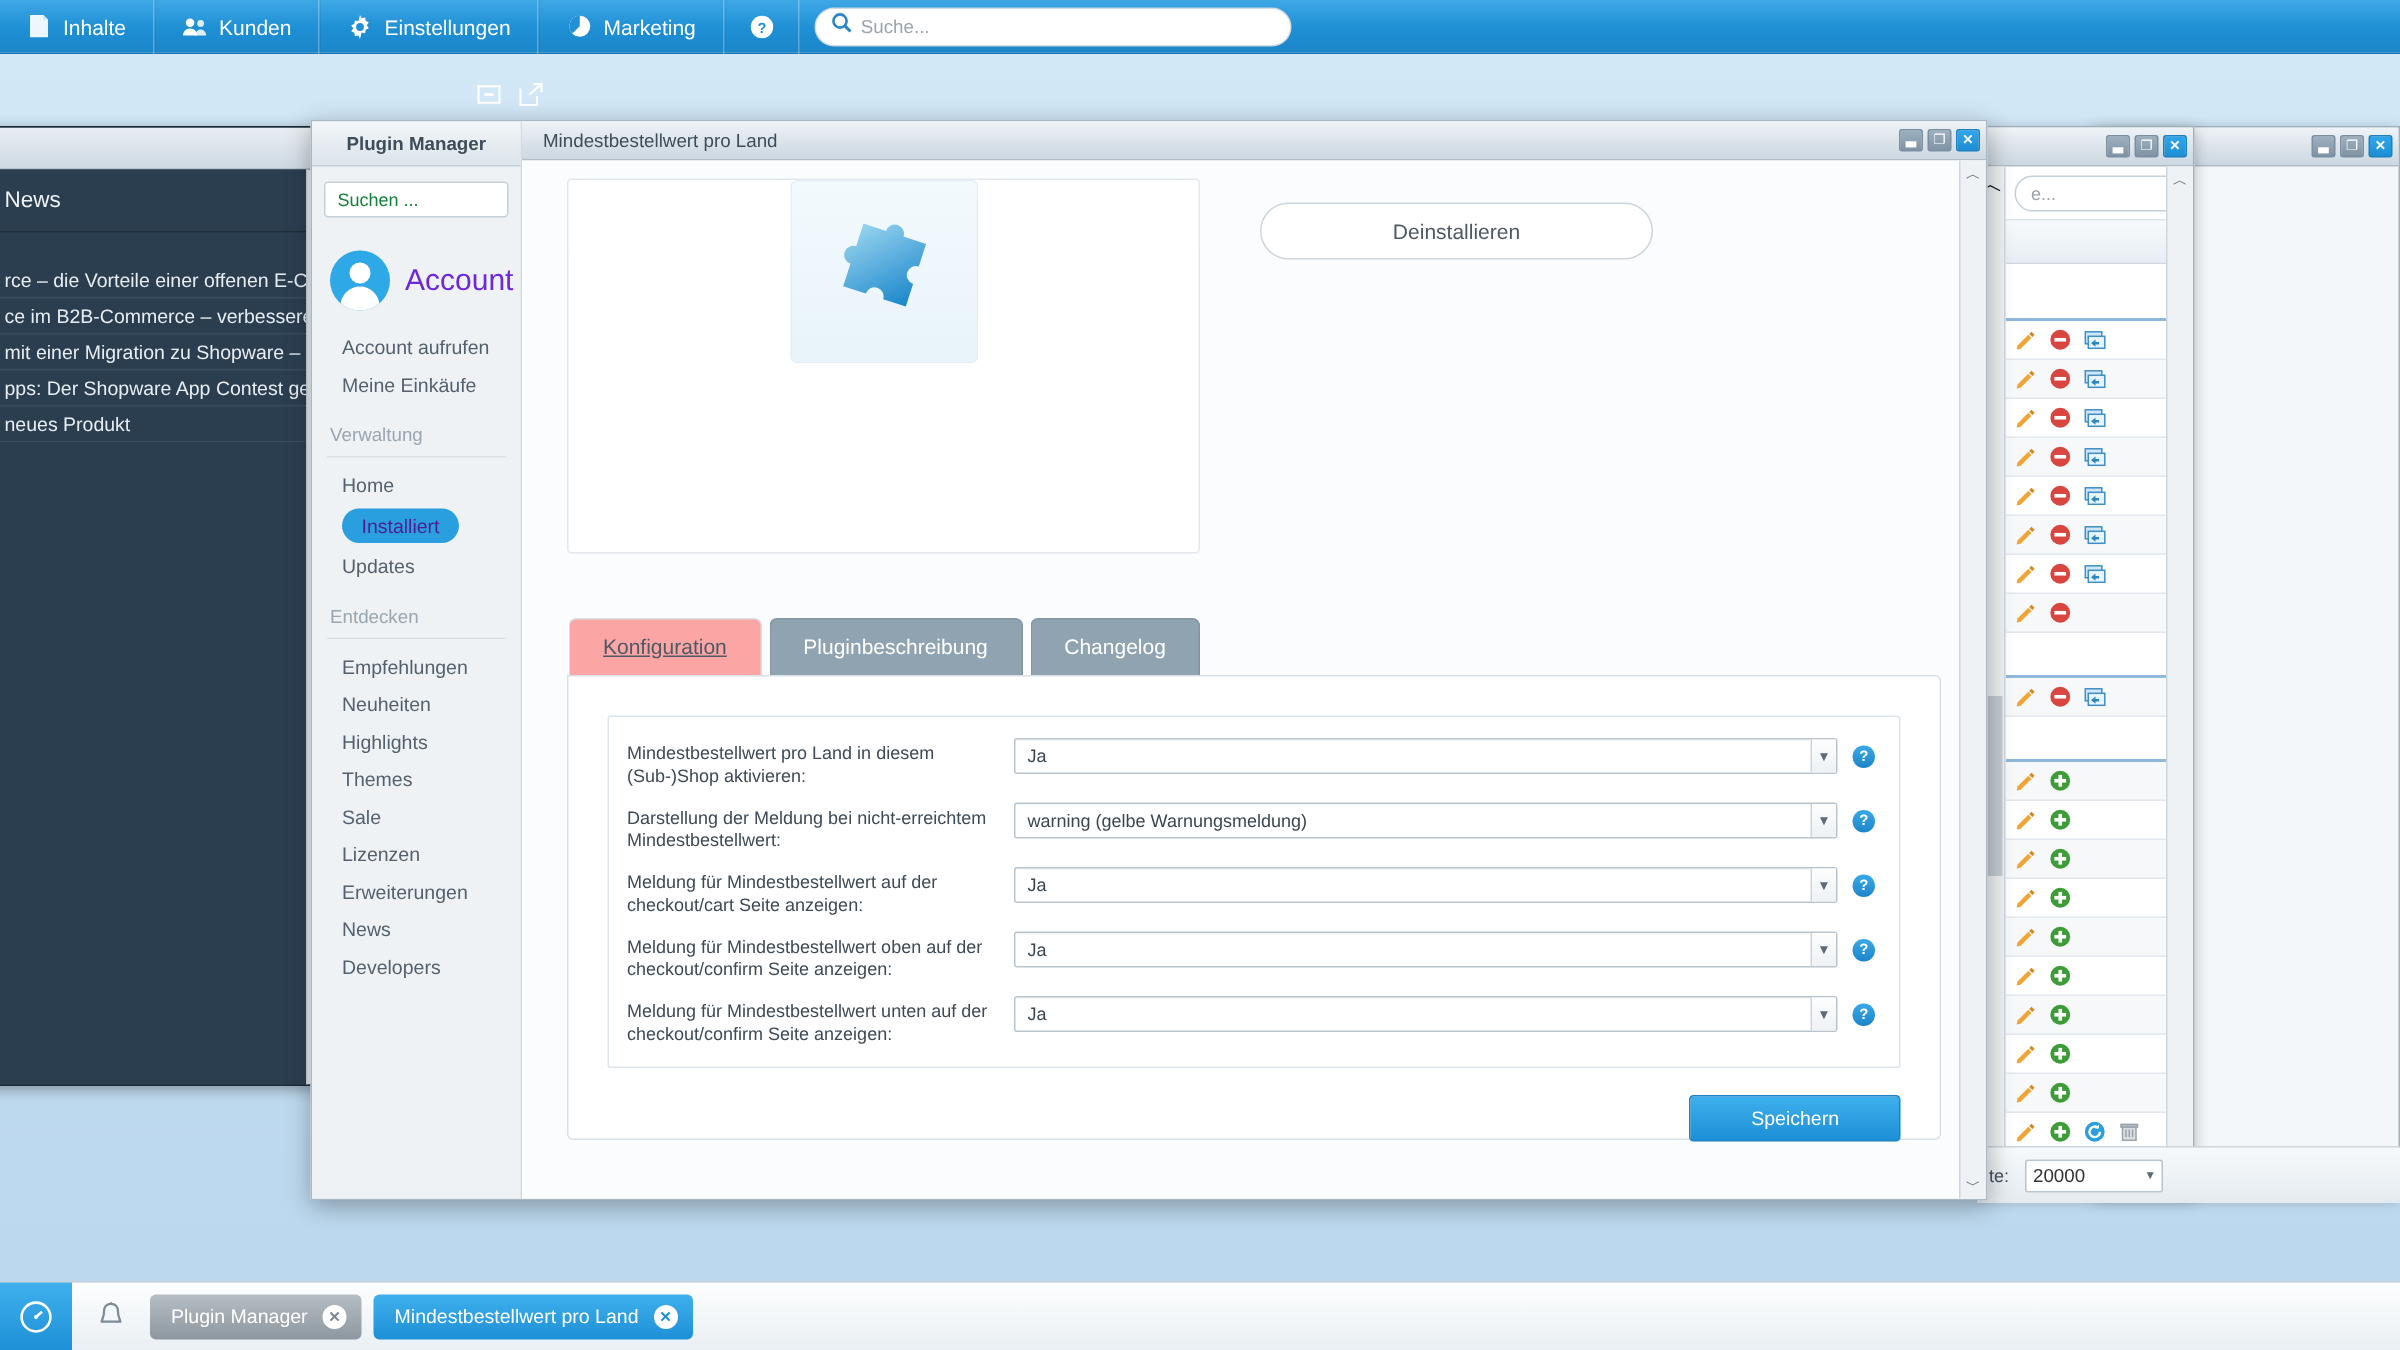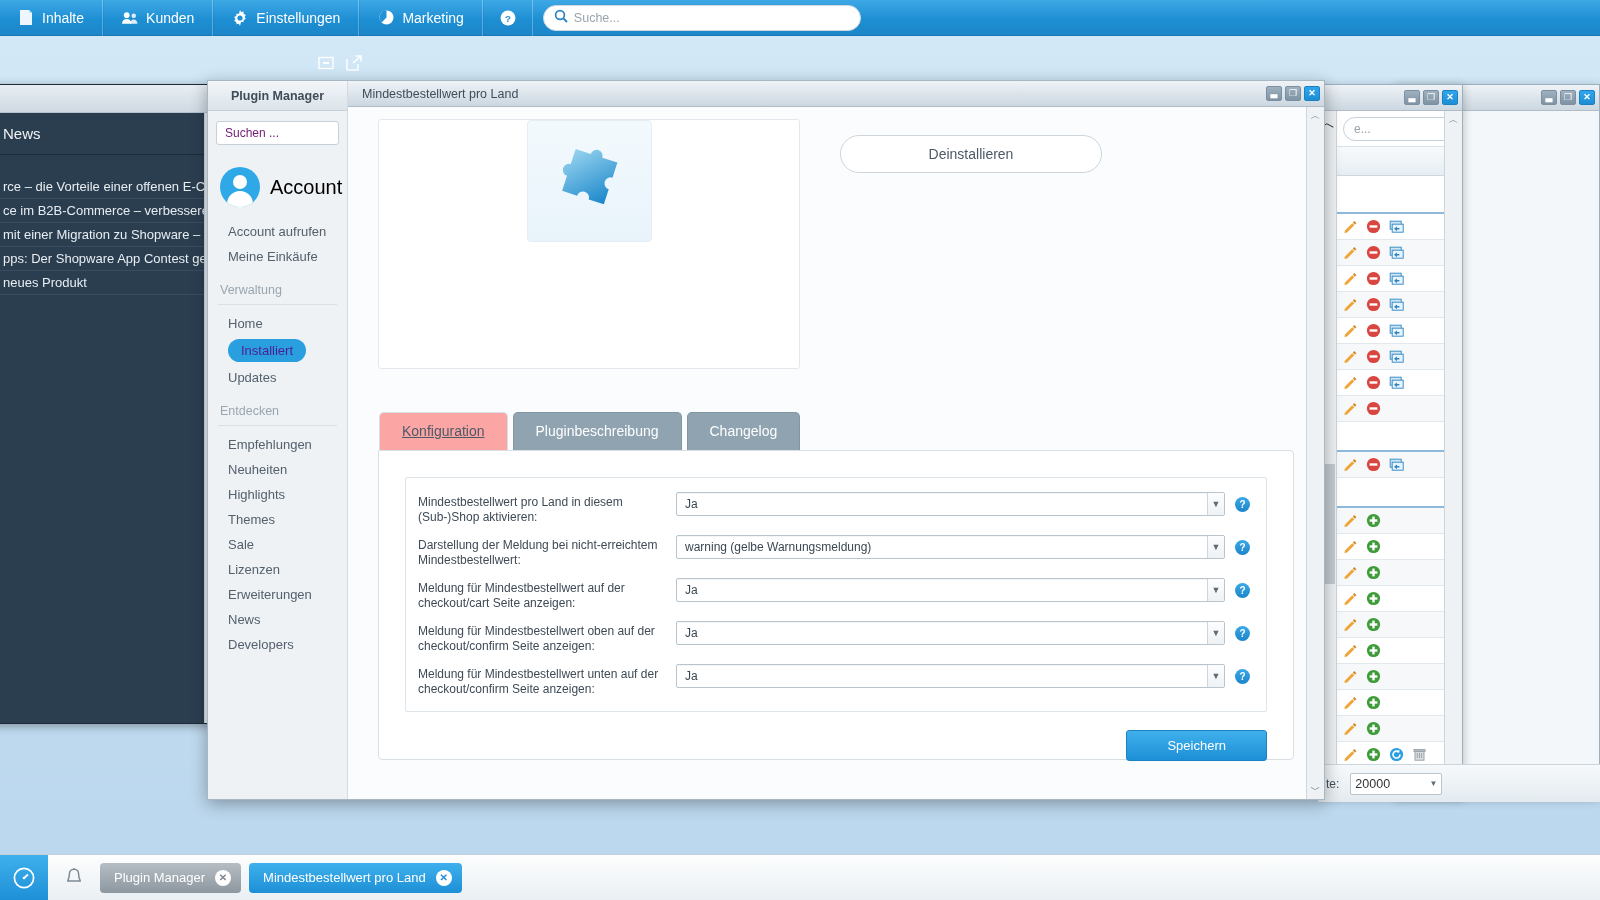--- a/index.html
+++ b/index.html
@@ -176,34 +176,34 @@
   .pm-side-title {
     height: 30px; background: linear-gradient(180deg,#f2f6f9,#dbe4ea);
     border-bottom: 1px solid #c4cfd8;
     display:flex; align-items:center; justify-content:center;
     font-size: 12.5px; font-weight: bold; color: #3f4d59;
   }
   .pm-side-search {
     margin: 10px 8px 0 8px; height: 24px;
     border: 1px solid #c6d0d8; background:#fff; border-radius: 3px;
     display:flex; align-items:center; padding: 0 8px;
-    font-size: 12px; color: #701a75;
+    font-size: 12px; color: #15803d;
   }
   .pm-account {
     display: flex; align-items: center; gap: 10px;
     margin: 22px 0 12px 12px;
   }
   .avatar {
     width: 40px; height: 40px; border-radius: 50%;
     background: #2fa8e8; overflow: hidden; position: relative;
     flex: 0 0 40px;
   }
   .avatar .head { position:absolute; left:13px; top:8px; width:14px; height:14px; border-radius:50%; background:#fff; }
   .avatar .body { position:absolute; left:7px; top:24px; width:26px; height:18px; border-radius:13px 13px 0 0; background:#fff; }
-  .pm-account .name { font-size: 20px; color: #000000; }
+  .pm-account .name { font-size: 20px; color: #6d28d9; }
   .pm-link {
     padding: 5px 0 5px 20px; font-size: 13px; color: #54616d; cursor: pointer;
   }
   .pm-group {
     padding: 14px 0 4px 12px; font-size: 12.5px; color: #9aa6b0;
   }
   .pm-divider { height: 1px; background: #d9e1e7; margin: 3px 10px 6px 10px; }
   .pm-link.active-wrap { padding: 3px 0 3px 20px; }
   .pm-pill {
     display: inline-block; background: #2a9fe0; color: #4c1d95;

